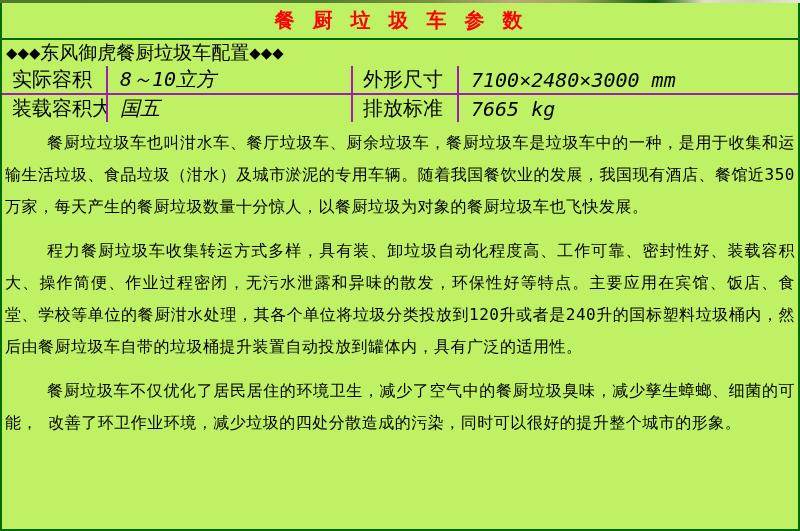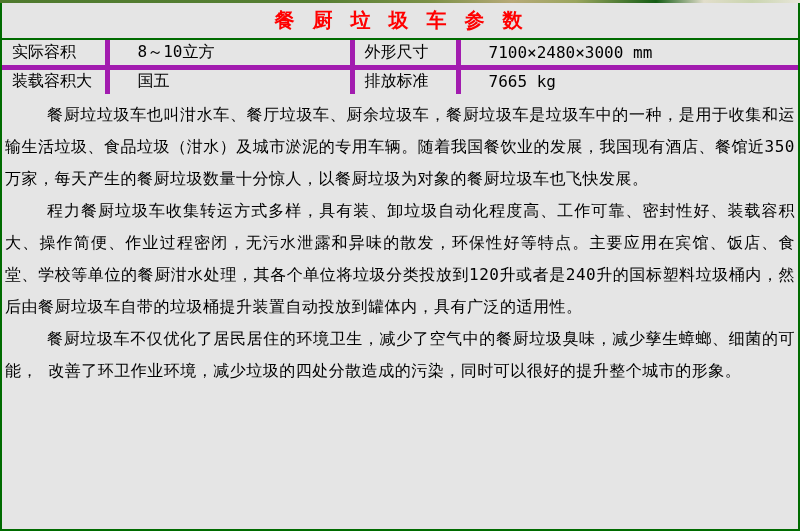--- a/index.html
+++ b/index.html
@@ -5,21 +5,21 @@
   * { margin: 0; padding: 0; box-sizing: border-box; }
   html, body { background: #ffffff; }
   body {
     width: 800px; height: 531px; overflow: hidden;
     font-family: "DejaVu Sans Mono", "DejaVu Sans", "Liberation Sans", monospace;
     color: #000000;
   }
   .page {
     position: relative;
     width: 800px; height: 531px;
-    background: #e5e5e5;
+    background: #bef264;
     border: 2px solid #006b00;
   }
   .top-strip {
     position: absolute; top: -2px; left: -2px; width: 800px; height: 3px;
     background: linear-gradient(90deg,
       #4f7a2e 0%, #567f33 40%, #7d9148 54%, #b7aa79 64%, #9aa55e 72%,
       #145c14 82%, #e2decb 88%, #c9d4ae 94%, #e8e6da 100%);
     z-index: 5;
   }
   .title-row {
@@ -41,57 +41,58 @@
     padding-left: 4px;
     white-space: nowrap;
     overflow: hidden;
   }
   table.specs {
     width: 796px;
     border-collapse: collapse;
     table-layout: fixed;
   }
   table.specs td {
-    border: 5px solid #a21caf;
+    border: 2px solid #a21caf;
     height: 27px;
-    font-size: 16px;
+    font-size: 20px;
     vertical-align: middle;
     white-space: nowrap;
     overflow: hidden;
   }
   table.specs td.lbl { padding-left: 10px; }
-  table.specs td.val { padding-left: 28px; }
+  table.specs td.val { padding-left: 12px; font-style: italic; }
   col.c1 { width: 105px; }
   col.c2 { width: 245px; }
   col.c3 { width: 106px; }
   col.c4 { width: 340px; }
   
   table.specs { border-style: hidden; }
   .content {
     padding: 5px 3px 0 3px;
   }
   .content p {
     font-size: 16px;
     line-height: 32px;
     text-indent: 42px;
     text-align: justify;
     letter-spacing: 0.5px;
   }
-  .content p + p { }
+  .content p + p { margin-top: 12px; }
 </style>
 </head>
 <body>
 
 <div class="page">
   <div class="top-strip"></div>
 
   <div class="title-row">
     <h1>餐 厨 垃 圾 车 参 数</h1>
   </div>
 
+  <div class="config-row">◆◆◆东风御虎餐厨垃圾车配置◆◆◆</div>
 
   <table class="specs">
     <colgroup>
         <col class="c1">
         <col class="c2">
         <col class="c3">
         <col class="c4">
       </colgroup>
     <tbody>
       <tr>

